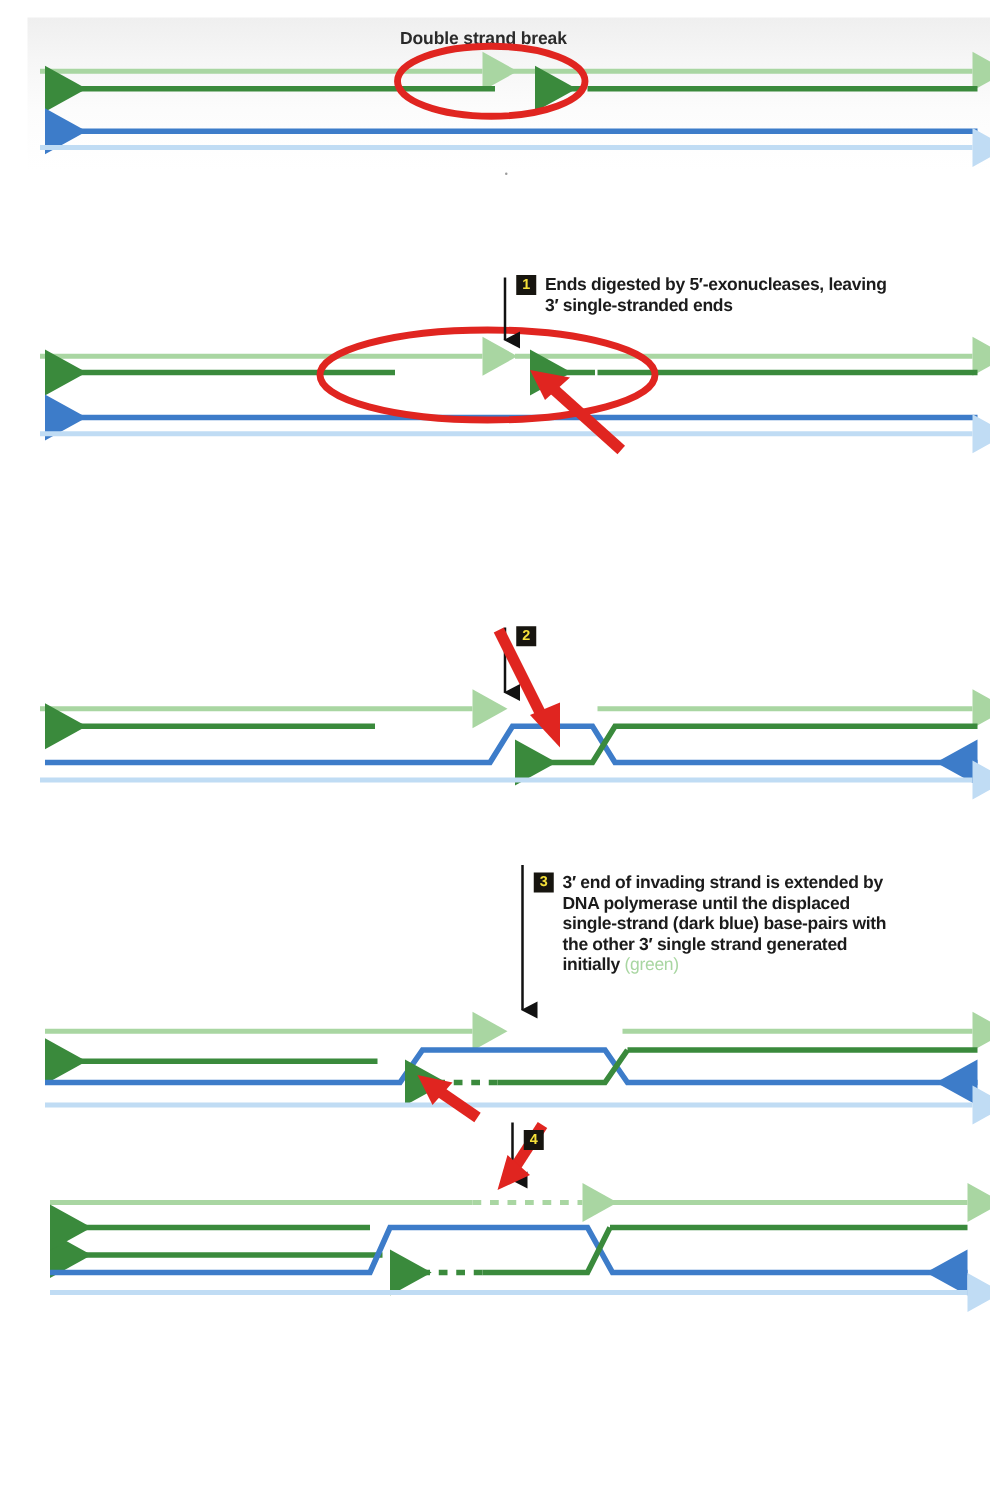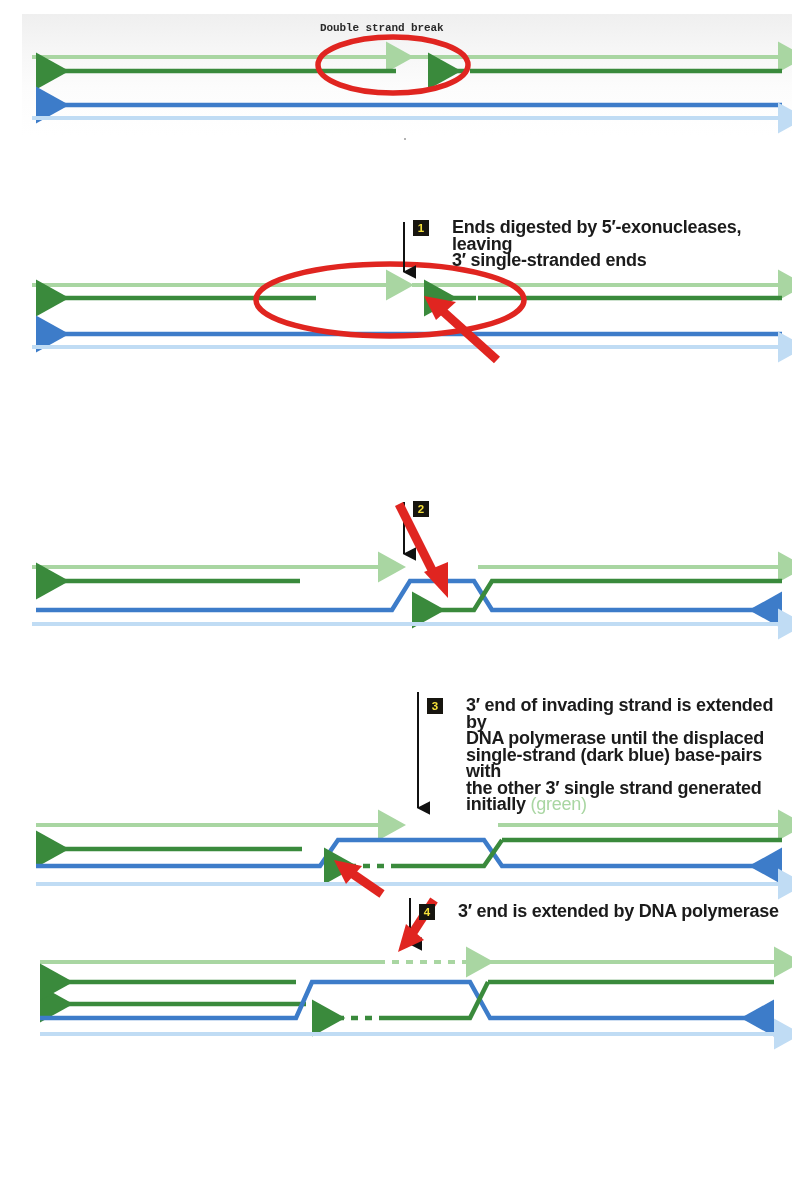--- a/index.html
+++ b/index.html
@@ -5,29 +5,29 @@
   html,body{margin:0;padding:0;background:#ffffff;}
   body{width:792px;height:1188px;position:relative;overflow:hidden;
        font-family:"Liberation Sans","DejaVu Sans",sans-serif;
        -webkit-font-smoothing:antialiased;}
 
   .panel{position:absolute;
          background:linear-gradient(to bottom,#efefef 0%,#f6f6f6 28%,#fcfcfc 60%,#ffffff 100%);}
   .panel.plain{background:linear-gradient(to bottom,#f4f4f4 0%,#fbfbfb 45%,#ffffff 100%);}
 
   .svgwrap{position:absolute;left:0;top:0;}
-  .title{position:absolute;color:#2a2a2a;font-weight:bold;font-size:11px;
-         letter-spacing:-0.1px;font-family:Liberation Mono, monospace;}
+  .title{position:absolute;color:#2a2a2a;font-weight:bold;font-size:14px;
+         letter-spacing:-0.1px;}
 
   .step{position:absolute;display:flex;align-items:flex-start;gap:7px;}
   .badge{flex:0 0 auto;width:16px;height:16px;background:#17150f;
          color:#f5e03a;font-size:11.5px;font-weight:bold;line-height:16px;
          text-align:center;margin-top:1px;}
-  .steptxt{color:#1b1b1b;font-weight:bold;font-size:18px;
-           line-height:16.5px;letter-spacing:-0.25px;white-space:pre-line;margin-left:16px;}
+  .steptxt{color:#1b1b1b;font-weight:bold;font-size:14px;
+           line-height:16.5px;letter-spacing:-0.25px;white-space:pre-line;}
   .greenword{color:#a9d6a2;font-weight:normal;}
   .dot{position:absolute;width:2px;height:2px;background:#9a9a9a;border-radius:50%;}
 </style>
 </head>
 <body>
 
 <div class="panel" style="left:22px;top:14px;width:770px;height:122px;"></div>
 
 <div class="title" style="left:320px;top:22px;">Double strand break</div>
 
@@ -171,14 +171,13 @@
   <div class="steptxt"><span>3′ end of invading strand is extended by
 DNA polymerase until the displaced
 single-strand (dark blue) base-pairs with
 the other 3′ single strand generated
 initially </span><span class="greenword">(green)</span></div>
 </div>
 
 <div class="panel plain" style="left:22px;top:895px;width:770px;height:160px;z-index:-1;"></div>
 <div class="step" style="left:419px;top:903px;width:360px;">
   <div class="badge">4</div>
-  <div class="steptxt">3′ end is extended by DNA polymerase</div>
 </div>
 
 </body></html>

